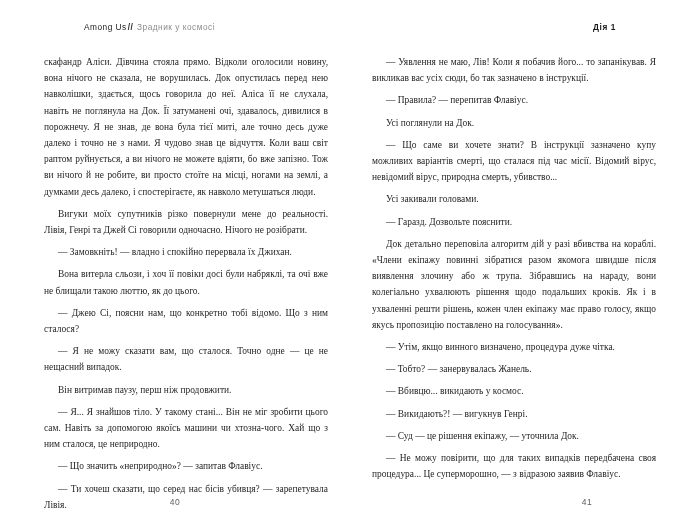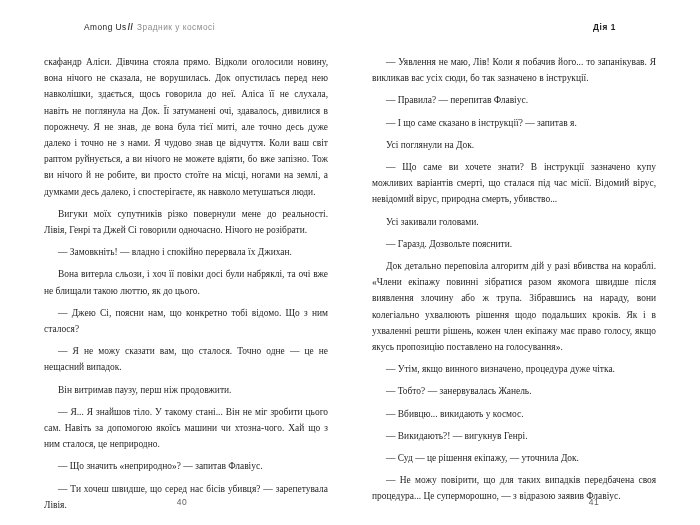--- a/index.html
+++ b/index.html
@@ -86,21 +86,20 @@
   .folio {
     position: absolute;
     bottom: 18px;
     width: 100%;
     left: 0;
     text-align: center;
     font-family: "Liberation Sans", sans-serif;
     font-size: 8.5px;
     color: #5d5d5d;
     letter-spacing: 0.4px;
-    margin-left: 7px;
   }
   .folio-left { padding-right: 62px; }
   .folio-right { padding-left: 62px; }
 </style>
 </head>
 <body>
 
 <div class="spread">
 
   <div class="page page-left">
@@ -110,33 +109,32 @@
     <div class="body-col">
       <p class="cont">скафандр Аліси. Дівчина стояла прямо. Відколи оголосили новину, вона нічого не сказала, не ворушилась. Док опустилась перед нею навколішки, здається, щось говорила до неї. Аліса її не слухала, навіть не поглянула на Док. Її затуманені очі, здавалось, дивилися в порожнечу. Я не знав, де вона була тієї миті, але точно десь дуже далеко і точно не з нами. Я чудово знав це відчуття. Коли ваш світ раптом руйнується, а ви нічого не можете вдіяти, бо вже запізно. Тож ви нічого й не робите, ви просто стоїте на місці, ногами на землі, а думками десь далеко, і спостерігаєте, як навколо метушаться люди.</p>
       <p>Вигуки моїх супутників різко повернули мене до реальності. Лівія, Генрі та Джей Сі говорили одночасно. Нічого не розібрати.</p>
       <p>— Замовкніть! — владно і спокійно перервала їх Джихан.</p>
       <p>Вона витерла сльози, і хоч її повіки досі були набряклі, та очі вже не блищали такою люттю, як до цього.</p>
       <p>— Джею Сі, поясни нам, що конкретно тобі відомо. Що з ним сталося?</p>
       <p>— Я не можу сказати вам, що сталося. Точно одне — це не нещасний випадок.</p>
       <p>Він витримав паузу, перш ніж продовжити.</p>
       <p>— Я... Я знайшов тіло. У такому стані... Він не міг зробити цього сам. Навіть за допомогою якоїсь машини чи хтозна-чого. Хай що з ним сталося, це неприродно.</p>
       <p>— Що значить «неприродно»? — запитав Флавіус.</p>
-      <p>— Ти хочеш швидше, що серед нас бісів убивця? — зарепетувала Лівія.</p>
+      <p>— Ти хочеш сказати, що серед нас бісів убивця? — зарепетувала Лівія.</p>
     </div>
     <div class="folio folio-left">40</div>
   </div>
 
   <div class="page page-right">
     <div class="running-head rh-right">
       <span class="rh-act">Дія 1</span>
     </div>
     <div class="body-col">
       <p>— Уявлення не маю, Лів! Коли я побачив його... то запанікував. Я викликав вас усіх сюди, бо так зазначено в інструкції.</p>
       <p>— Правила? — перепитав Флавіус.</p>
-      <p>— І що саме сказано в інструкції? — запитав я.</p>
       <p>Усі поглянули на Док.</p>
       <p>— Що саме ви хочете знати? В інструкції зазначено купу можливих варіантів смерті, що сталася під час місії. Відомий вірус, невідомий вірус, природна смерть, убивство...</p>
       <p>Усі закивали головами.</p>
       <p>— Гаразд. Дозвольте пояснити.</p>
       <p>Док детально переповіла алгоритм дій у разі вбивства на кораблі. «Члени екіпажу повинні зібратися разом якомога швидше після виявлення злочину або ж трупа. Зібравшись на нараду, вони колегіально ухвалюють рішення щодо подальших кроків. Як і в ухваленні решти рішень, кожен член екіпажу має право голосу, якщо якусь пропозицію поставлено на голосування».</p>
       <p>— Утім, якщо винного визначено, процедура дуже чітка.</p>
       <p>— Тобто? — занервувалась Жанель.</p>
       <p>— Вбивцю... викидають у космос.</p>
       <p>— Викидають?! — вигукнув Генрі.</p>
       <p>— Суд — це рішення екіпажу, — уточнила Док.</p>

